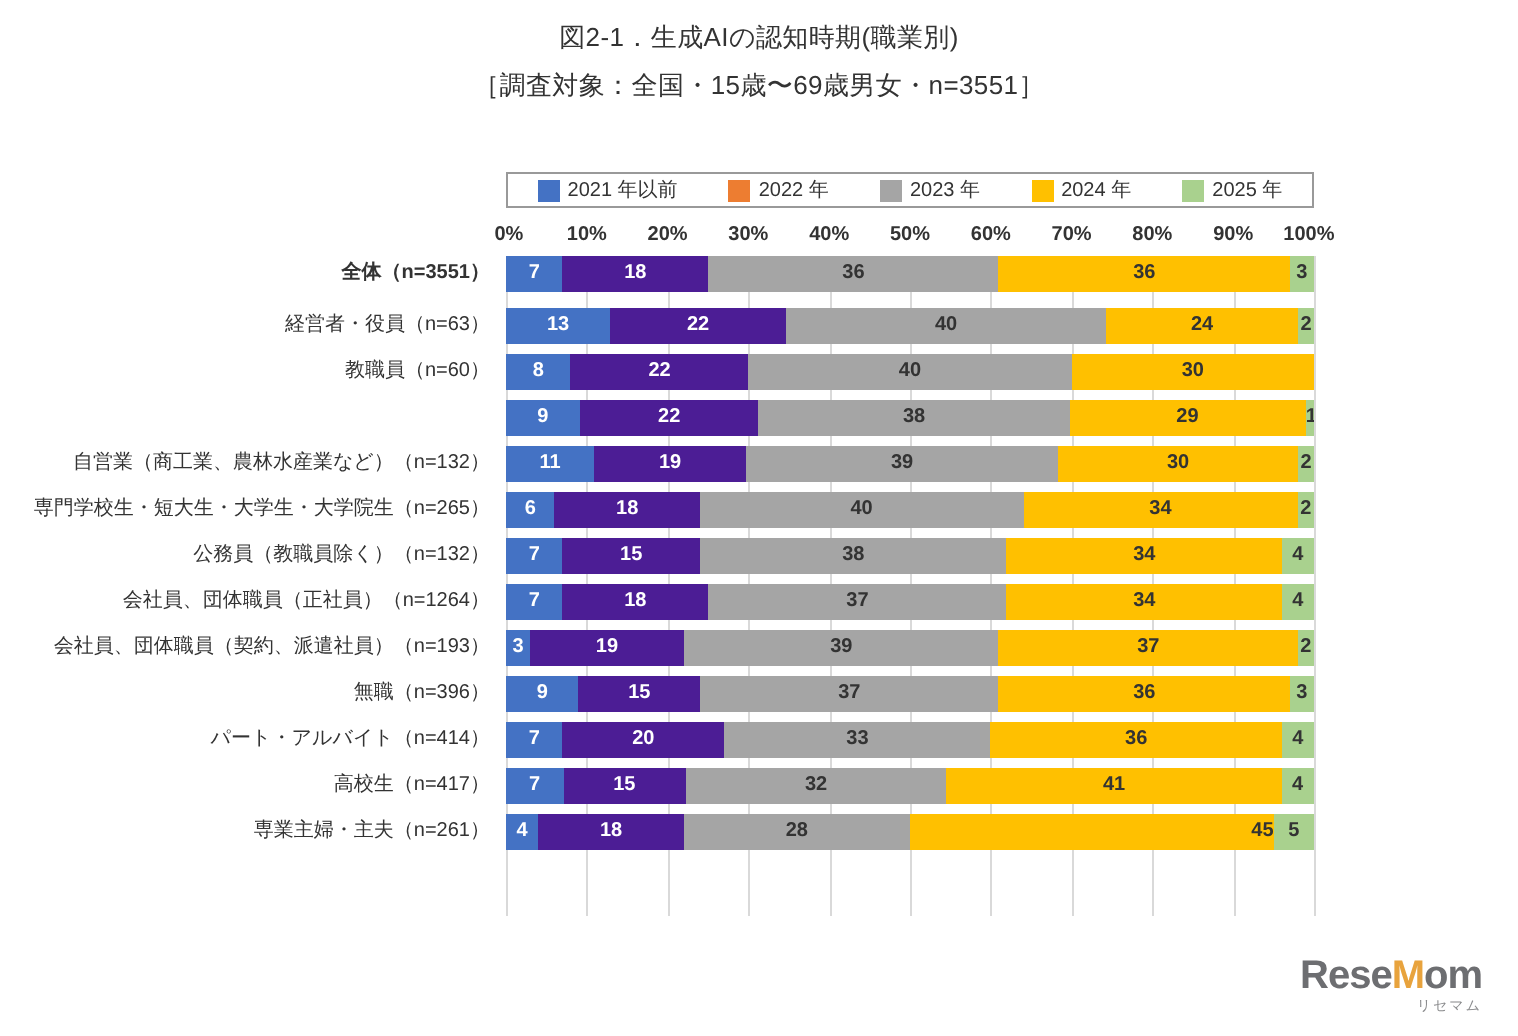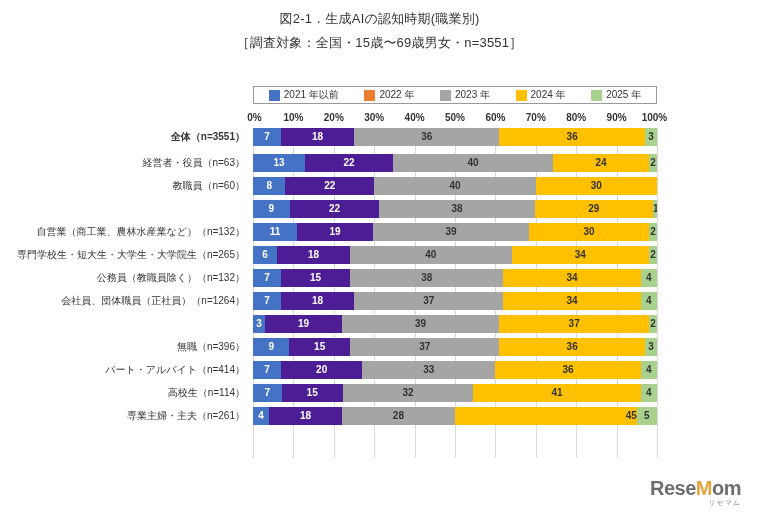--- a/index.html
+++ b/index.html
@@ -265,20 +265,21 @@
         </div>
         <div class="row" style="margin-bottom: 5px;">
           <div class="row-label normal">会社員、団体職員（正社員）（n=1264）</div>
           <div class="seg s1" style="width: 7%;">7</div>
           <div class="seg s2" style="width: 18%;">18</div>
           <div class="seg s3" style="width: 37%;">37</div>
           <div class="seg s4" style="width: 34%;">34</div>
           <div class="seg s5" style="width: 4%;">4</div>
         </div>
         <div class="row" style="margin-bottom: 5px;">
+          <div class="row-label normal">会社員、団体職員（契約、派遣社員）（n=193）</div>
           <div class="seg s1" style="width: 3%;">3</div>
           <div class="seg s2" style="width: 19%;">19</div>
           <div class="seg s3" style="width: 39%;">39</div>
           <div class="seg s4" style="width: 37%;">37</div>
           <div class="seg s5" style="width: 2%;">2</div>
         </div>
         <div class="row" style="margin-bottom: 5px;">
           <div class="row-label normal">無職（n=396）</div>
           <div class="seg s1" style="width: 9%;">9</div>
           <div class="seg s2" style="width: 15%;">15</div>
@@ -288,21 +289,21 @@
         </div>
         <div class="row" style="margin-bottom: 5px;">
           <div class="row-label normal">パート・アルバイト（n=414）</div>
           <div class="seg s1" style="width: 7%;">7</div>
           <div class="seg s2" style="width: 20%;">20</div>
           <div class="seg s3" style="width: 33%;">33</div>
           <div class="seg s4" style="width: 36%;">36</div>
           <div class="seg s5" style="width: 4%;">4</div>
         </div>
         <div class="row" style="margin-bottom: 5px;">
-          <div class="row-label normal">高校生（n=114）</div>
+          <div class="row-label normal">高校生（n=417）</div>
           <div class="seg s1" style="width: 7.07071%;">7</div>
           <div class="seg s2" style="width: 15.1515%;">15</div>
           <div class="seg s3" style="width: 32.3232%;">32</div>
           <div class="seg s4" style="width: 41.4141%;">41</div>
           <div class="seg s5" style="width: 4.0404%;">4</div>
         </div>
         <div class="row" style="margin-bottom: 5px;">
           <div class="row-label normal">専業主婦・主夫（n=261）</div>
           <div class="seg s1" style="width: 4%;">4</div>
           <div class="seg s2" style="width: 18%;">18</div>

